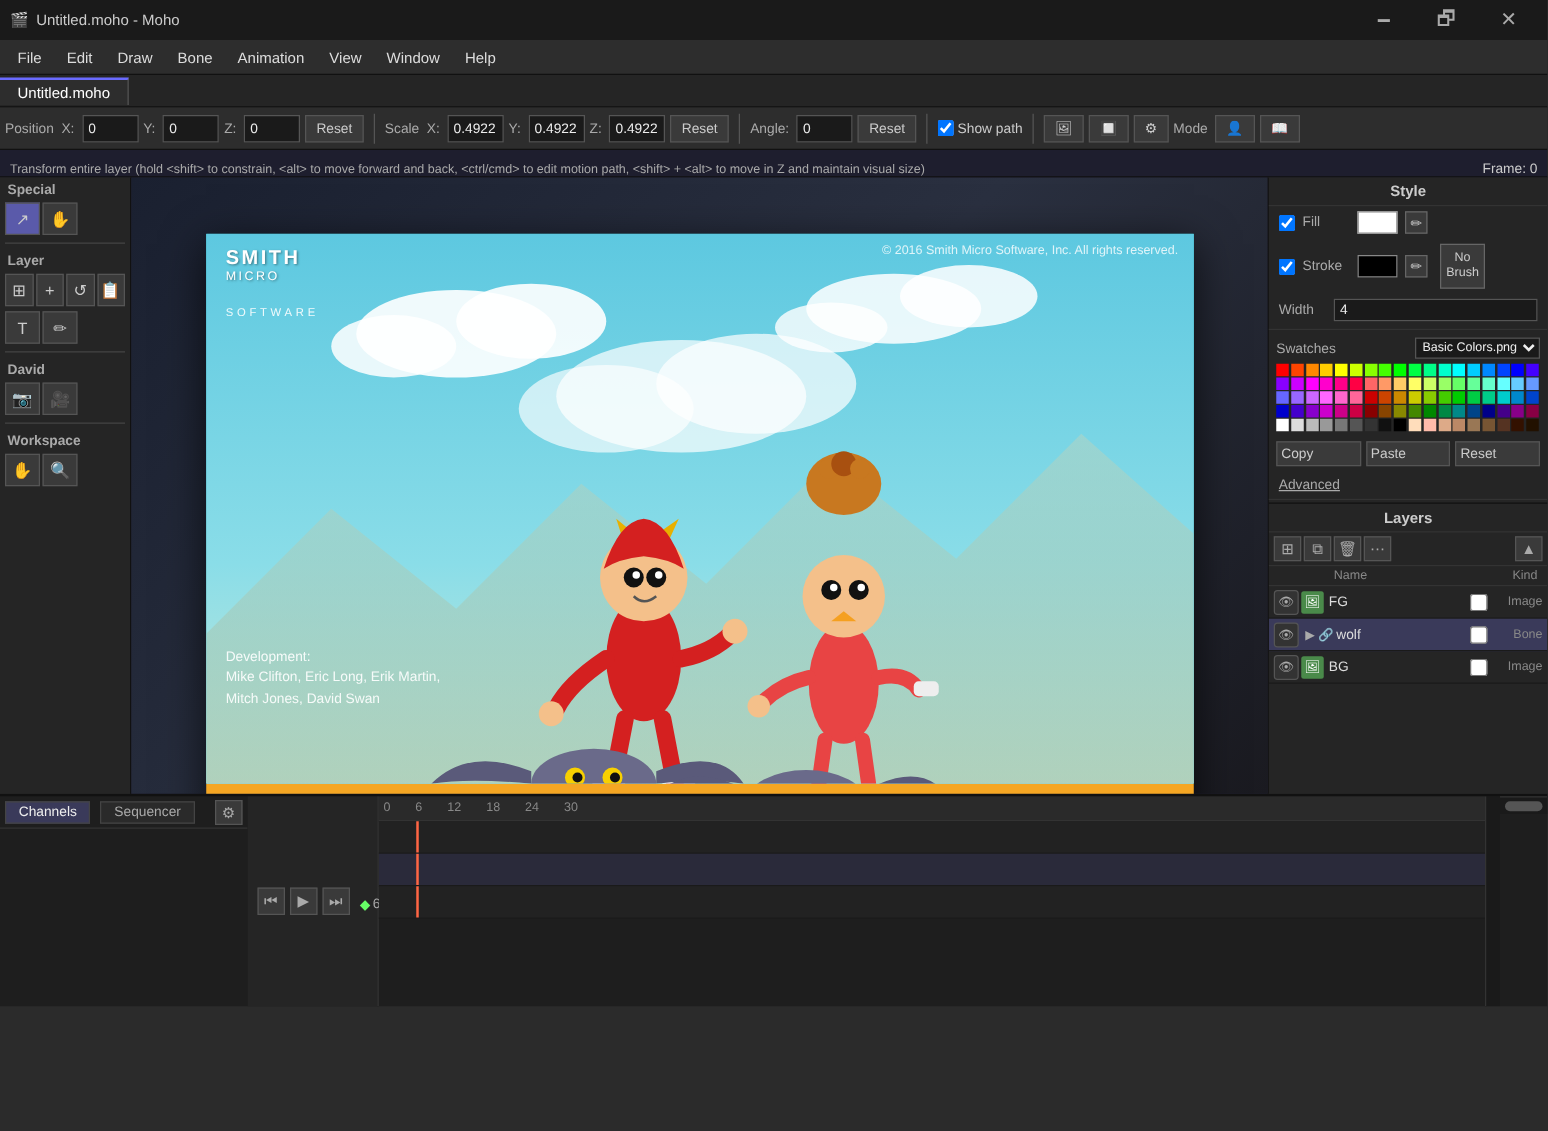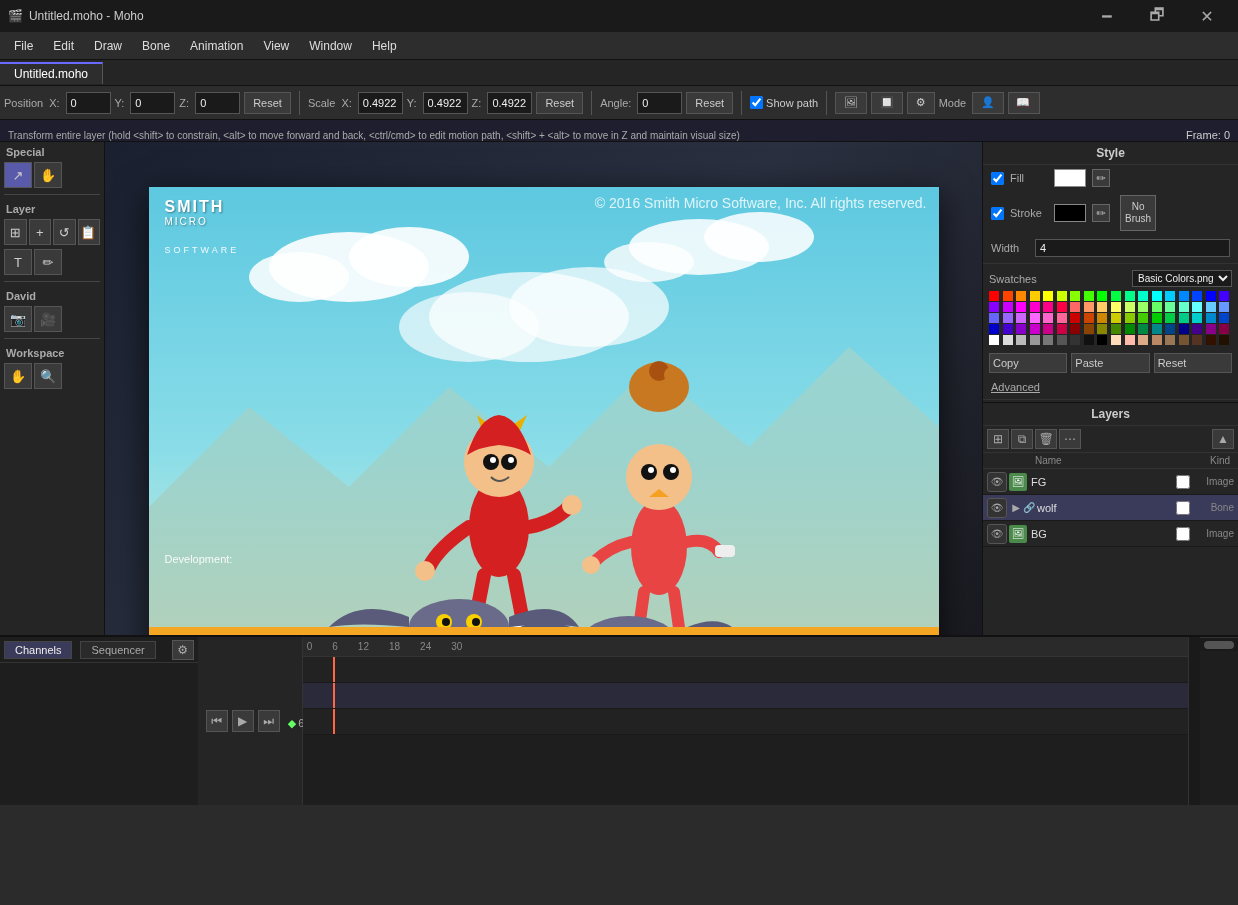--- a/index.html
+++ b/index.html
@@ -176,21 +176,21 @@
     }
     #splash-top-bg {
       background: linear-gradient(180deg, #5dd4e8 0%, #7ad8e8 40%, #c8e8d0 100%);
       position: absolute;
       top: 0; left: 0; right: 0; bottom: 0;
     }
     #splash-copyright {
       position: absolute;
       top: 8px;
       right: 12px;
-      font-size: 14px;
+      font-size: 10px;
       color: rgba(255,255,255,0.8);
     }
     #splash-logo {
       position: absolute;
       top: 10px;
       left: 16px;
       color: white;
       font-size: 14px;
       font-weight: bold;
       line-height: 1.2;
@@ -209,21 +209,21 @@
       width: 100%;
       height: 145px;
       display: flex;
       align-items: center;
       padding: 0 30px;
       gap: 30px;
     }
 
     
     #right-panel {
-      width: 256px;
+      width: 224px;
       background: #252525;
       border-left: 1px solid #111;
       display: flex;
       flex-direction: column;
       flex-shrink: 0;
     }
     .panel-title {
       text-align: center;
       font-size: 12px;
       color: #ccc;
@@ -754,20 +754,21 @@
 
         <div id="splash-logo">
           <span style="font-size:16px; font-weight:900; letter-spacing:2px; color:white; text-shadow:1px 1px 2px rgba(0,0,0,0.4);">SMITH<span style="font-size:10px; font-weight:normal;">MICRO</span></span><br>
           <span style="font-size:9px; letter-spacing:3px; color:white; opacity:0.9;">SOFTWARE</span>
         </div>
 
         <div id="splash-copyright">© 2016 Smith Micro Software, Inc. All rights reserved.</div>
 
         <div id="splash-credits">
           <span>Development:</span><br>
+          <span>Mike Clifton, Eric Long, Erik Martin,<br>Mitch Jones, David Swan</span>
         </div>
       </div>
 
       <div id="splash-bottom">
         
         
         
         
       </div>
     </div>

